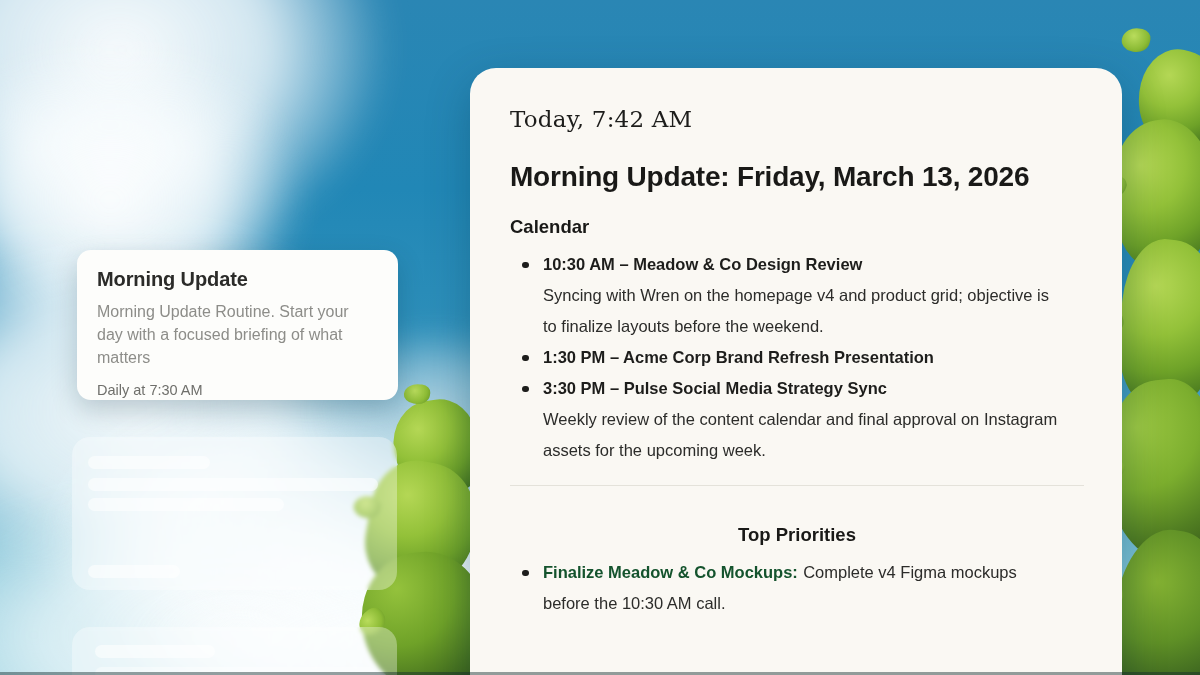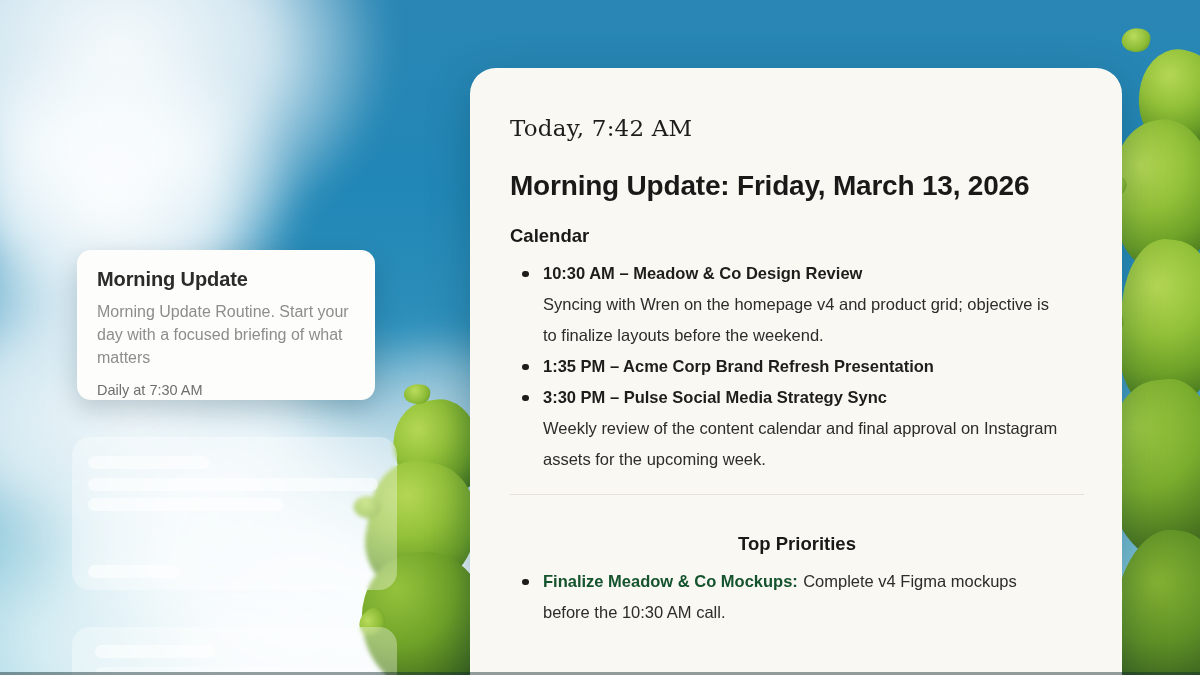--- a/index.html
+++ b/index.html
@@ -42,21 +42,21 @@
   .tree-bottom{position:absolute;left:366px;top:400px;width:126px;height:275px;}
   .tb1{left:28px;top:0;width:84px;height:96px;border-radius:52% 48% 40% 60%;transform:rotate(-8deg);}
   .tb2{left:2px;top:62px;width:108px;height:128px;border-radius:45% 55% 58% 42%;transform:rotate(10deg);}
   .tb3{left:-4px;top:152px;width:124px;height:140px;border-radius:50% 50% 45% 55%;transform:rotate(-4deg);
        background:radial-gradient(circle at 30% 25%,#94c23c 0%,#6fa228 42%,#48741f 72%,#2a4a14 100%);}
   .td1{left:-12px;top:96px;width:26px;height:22px;transform:rotate(20deg);}
   .td2{left:-8px;top:210px;width:28px;height:24px;transform:rotate(-35deg);}
   .td3{left:38px;top:-16px;width:26px;height:20px;transform:rotate(8deg);}
 
   
-  .routine-card{position:absolute;left:77px;top:250px;width:298px;height:150px;z-index:4;
+  .routine-card{position:absolute;left:77px;top:250px;width:321px;height:150px;z-index:4;
     background:#fdfdfb;border-radius:14px;box-shadow:0 10px 26px rgba(8,47,66,.22);
     padding:18px 20px;box-sizing:border-box;cursor:pointer;}
   .routine-title{font-size:20px;font-weight:600;color:#2b2b29;letter-spacing:-.1px;}
   .routine-desc{margin-top:9px;font-size:16px;line-height:23px;color:#8d8d89;max-width:272px;}
   .routine-schedule{margin-top:13px;font-size:14.5px;color:#6f6f6b;}
 
   
   .ghost-card{position:absolute;left:72px;width:325px;z-index:2;border-radius:18px;
     background:rgba(255,255,255,.34);backdrop-filter:blur(2px);}
   .ghost-1{top:437px;height:153px;}
@@ -67,21 +67,21 @@
   .g1c{left:16px;top:61px;width:196px;}
   .g1d{left:16px;top:128px;width:92px;}
   .g2a{left:23px;top:18px;width:120px;}
   .g2b{left:23px;top:40px;width:280px;background:rgba(255,255,255,.38);}
 
   
   .panel{position:absolute;left:470px;top:68px;width:652px;height:640px;z-index:5;
     background:#faf8f3;border-radius:26px 26px 0 0;box-shadow:0 14px 44px rgba(8,47,66,.28);
     padding:36px 38px 0 40px;box-sizing:border-box;}
   .timestamp{font-family:"DejaVu Serif","Liberation Serif",serif;font-size:23px;line-height:30px;
-    color:#1d1d1b;letter-spacing:.2px;margin:9px 0 28px;}
+    color:#1d1d1b;letter-spacing:.2px;margin:0 0 28px;}
   .panel h1{font-size:28px;line-height:30px;font-weight:700;color:#191917;
     letter-spacing:-.2px;margin:0 0 22px;}
   .panel h2{font-size:18.5px;line-height:26px;font-weight:700;color:#191917;margin:4px 0 9px;}
   .event-list,.priority-list{list-style:none;margin:0;padding:0;}
   .event-list li,.priority-list li{position:relative;padding-left:33px;max-width:520px;
     font-size:16.5px;line-height:31px;color:#2c2c2a;}
   .event-list li::before,.priority-list li::before{content:"";position:absolute;left:12px;top:12.5px;
     width:6.5px;height:6.5px;border-radius:50%;background:#1d1d1b;}
   .evt-title{display:block;font-weight:700;color:#1d1d1b;}
   .evt-body{display:block;}
@@ -136,21 +136,21 @@
     <div class="timestamp">Today, 7:42 AM</div>
     <h1>Morning Update: Friday, March 13, 2026</h1>
 
     <h2>Calendar</h2>
     <ul class="event-list">
       <li>
         <span class="evt-title">10:30 AM – Meadow &amp; Co Design Review</span>
         <span class="evt-body">Syncing with Wren on the homepage v4 and product grid; objective is to finalize layouts before the weekend.</span>
       </li>
       <li>
-        <span class="evt-title">1:35 PM – Acme Corp Brand Refresh Presentation</span>
+        <span class="evt-title">1:30 PM – Acme Corp Brand Refresh Presentation</span>
       </li>
       <li>
         <span class="evt-title">3:30 PM – Pulse Social Media Strategy Sync</span>
         <span class="evt-body">Weekly review of the content calendar and final approval on Instagram assets for the upcoming week.</span>
       </li>
     </ul>
 
     <hr class="divider">
 
     <h2 class="h2-spaced">Top Priorities</h2>

